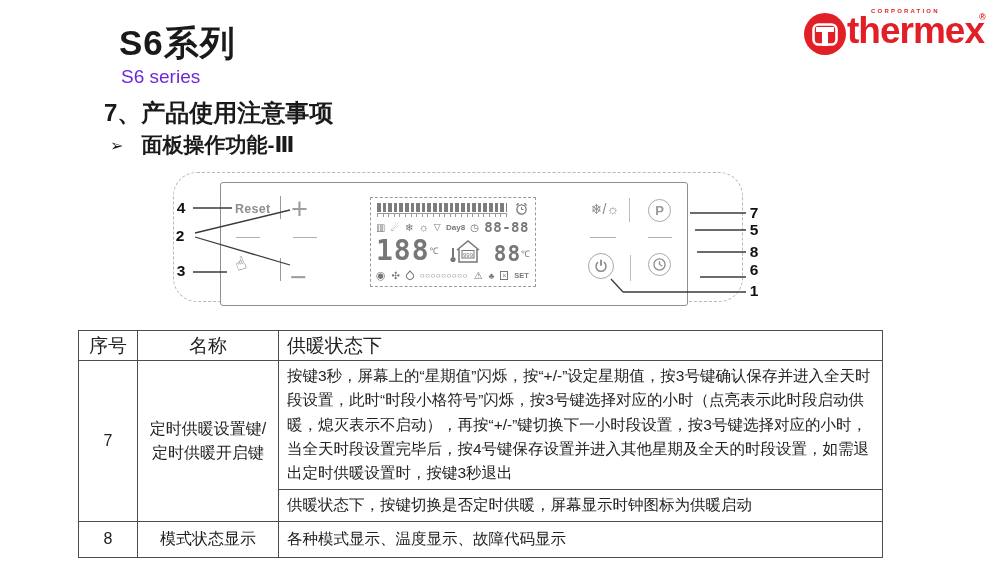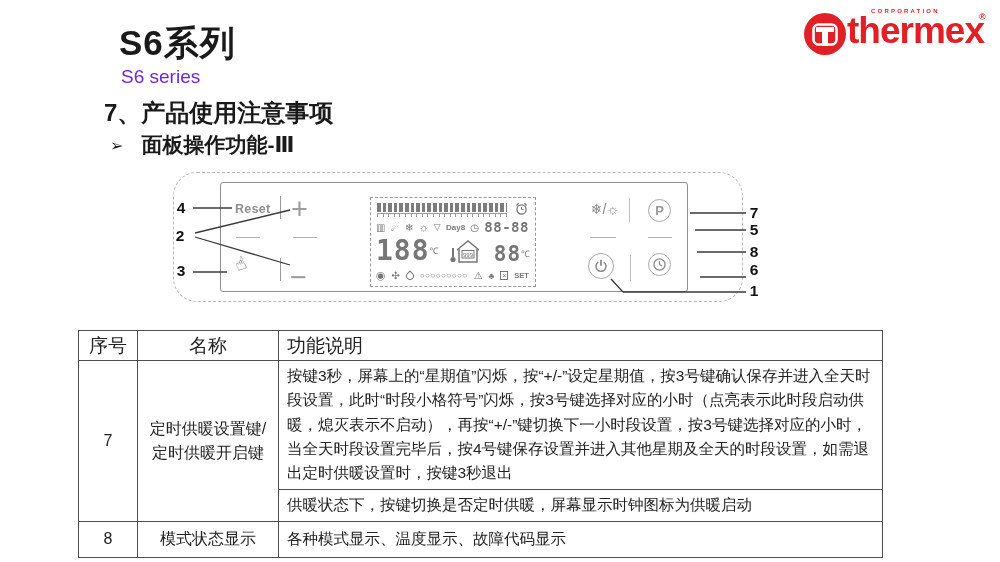--- a/index.html
+++ b/index.html
@@ -17,21 +17,21 @@
 
   
   .logo{left:801px;top:8px;width:190px;height:52px;}
   .logo-mark{left:2px;top:4px;}
   .logo-corp{left:70px;top:0px;font-size:6px;font-weight:700;letter-spacing:2.2px;color:#e21e26;}
   .logo-brand{left:46px;top:2px;font-size:37px;font-weight:800;letter-spacing:-1px;color:#e21e26;}
   .logo-reg{left:178px;top:4px;font-size:9px;font-weight:700;color:#e21e26;}
 
   
   .outer-dash{left:173px;top:172px;width:570px;height:130px;border:1.6px dashed #b8b8b8;border-radius:24px;box-sizing:border-box;}
-  .panel{left:220px;top:182px;width:468px;height:110px;border:1.5px solid #8f8f8f;border-radius:3px;box-sizing:border-box;background:#fff;}
+  .panel{left:220px;top:182px;width:468px;height:124px;border:1.5px solid #8f8f8f;border-radius:3px;box-sizing:border-box;background:#fff;}
   .reset{left:14px;top:19px;font-size:12.5px;font-weight:700;color:#8f8f8f;letter-spacing:.3px;}
   .vtick{width:0;border-left:1.5px solid #9a9a9a;}
   .tick1{left:59px;top:13px;height:23px;}
   .tick2{left:59px;top:75px;height:23px;}
   .plus{left:70px;top:10px;font-size:29px;font-weight:400;color:#9d9d9d;}
   .minus{left:69px;top:78px;font-size:29px;font-weight:400;color:#9d9d9d;}
   .hdash{height:0;border-top:1.6px solid #b0b0b0;}
   .dash1{left:15px;top:54px;width:24px;}
   .dash2{left:72px;top:54px;width:24px;}
   .dash3{left:369px;top:54px;width:26px;}
@@ -212,21 +212,21 @@
   <table class="func-table">
     <colgroup>
         <col style="width:59px">
         <col style="width:141px">
         <col style="width:604px">
       </colgroup>
     <tbody>
         <tr>
       <th>序号</th>
       <th>名称</th>
-      <th class="th-left">功能说明</th>
+      <th class="th-left">供暖状态下</th>
     </tr>
     <tr>
       <td class="cell-center" rowspan="2">7</td>
       <td class="cell-center cell-name" rowspan="2">定时供暖设置键/
 定时供暖开启键</td>
       <td class="cell-desc">按键3秒，屏幕上的“星期值”闪烁，按“+/-”设定星期值，按3号键确认保存并进入全天时段设置，此时“时段小格符号”闪烁，按3号键选择对应的小时（点亮表示此时段启动供暖，熄灭表示不启动），再按“+/-”键切换下一小时段设置，按3号键选择对应的小时，当全天时段设置完毕后，按4号键保存设置并进入其他星期及全天的时段设置，如需退出定时供暖设置时，按键3秒退出</td>
     </tr>
     <tr class="row-sub">
       <td class="cell-desc">供暖状态下，按键切换是否定时供暖，屏幕显示时钟图标为供暖启动</td>
     </tr>

